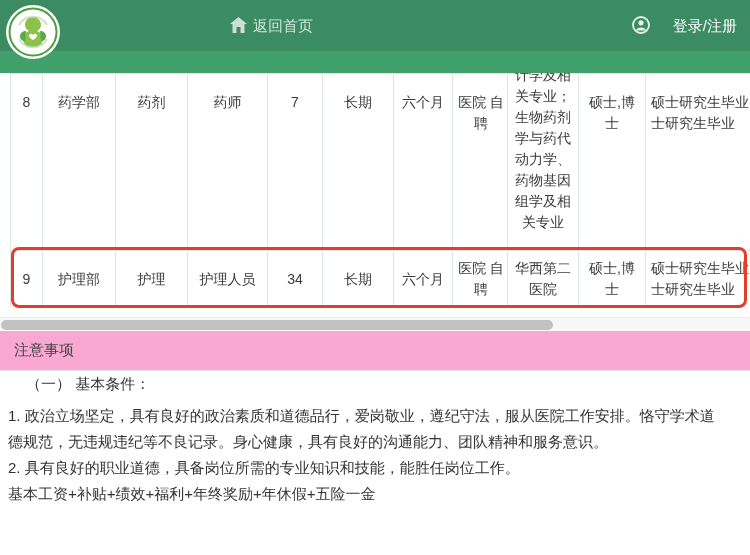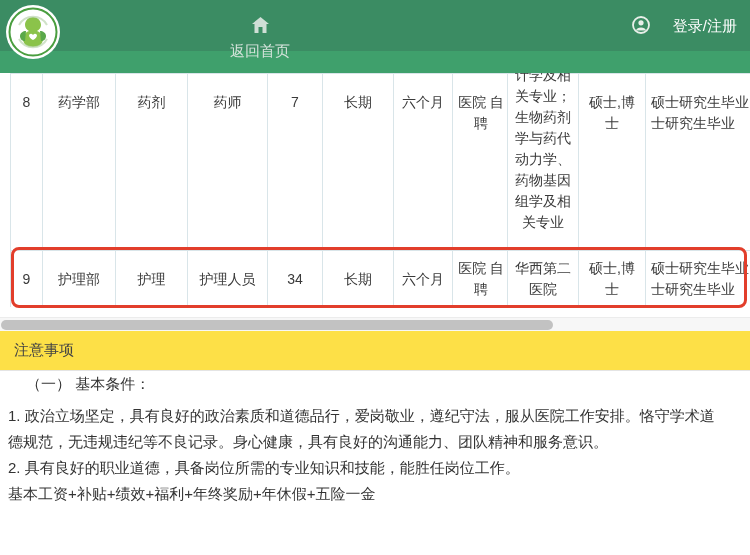--- a/index.html
+++ b/index.html
@@ -6,21 +6,21 @@
   html,body { background:#fff; }
   .canvas {
     position:relative; width:750px; height:555px; overflow:hidden;
     background:#fff; font-family:"Liberation Sans", sans-serif; color:#333;
   }
   
   .navbar { position:absolute; left:0; top:0; width:750px; height:51px; background:#3b8c63; }
   .sliver { position:absolute; left:0; top:51px; width:750px; height:22px; background:#3fa06c; }
   .logo { position:absolute; left:6px; top:5px; width:54px; height:54px; z-index:6; }
   .nav-title { position:absolute; left:58px; top:13px; font-size:23px; font-weight:bold; color:#fff; letter-spacing:2px; z-index:5; }
-  .home-link { position:absolute; left:230px; top:17px; display:flex; align-items:center; gap:6px; color:#d5e3db; font-size:15px; z-index:5; cursor:pointer;flex-direction:column; }
+  .home-link { position:absolute; left:230px; top:17px; display:flex; align-items:center; gap:6px; color:#d5e3db; font-size:15px; z-index:5; cursor:pointer; }
   .login-link { position:absolute; right:13px; top:16px; display:flex; align-items:center; gap:23px; color:#fff; font-size:15px; z-index:5; cursor:pointer; }
   
   .table-wrap { position:absolute; left:10px; top:73px; width:740px; height:234px; overflow:hidden; }
   table { border-collapse:collapse; table-layout:fixed; width:770px; }
   td { border:1px solid #d9e5e9; font-size:14px; color:#3a3a3a; text-align:center; line-height:21px; vertical-align:top; padding:0 2px; word-break:break-all; }
   tr.r8 td { height:177px; padding-top:18px; }
   tr.r9 td { height:57px; vertical-align:middle; padding-top:0; }
   td.left { text-align:left; padding-left:5px; }
   .clipbox { height:183px; overflow:hidden; margin-top:-24px; }
   .clipbox .inner { margin-top:-6px; display:inline-block; width:58px; text-align:center; }
@@ -28,21 +28,21 @@
   .hire { display:inline-block; width:52px;font-family:Liberation Serif, serif; }
   .deg { display:inline-block; width:52px; }
   .edu { display:inline-block; width:120px; text-align:left; }
   
   .highlight { position:absolute; left:11px; top:247px; width:736px; height:61px;
     border:3px solid #e23e2b; border-radius:8px; pointer-events:none; z-index:4; }
   
   .hscroll { position:absolute; left:0; top:317px; width:750px; height:14px; background:#f7f7f7; border-top:1px solid #ececec; }
   .hthumb { position:absolute; left:1px; top:2px; width:552px; height:10px; background:#c2c2c2; border-radius:5px; }
   
-  .notice-bar { position:absolute; left:0; top:331px; width:750px; height:40px; background:#fde047; border-bottom:1px solid #e4e4e4; }
+  .notice-bar { position:absolute; left:0; top:331px; width:750px; height:40px; background:#f9a8d4; border-bottom:1px solid #e4e4e4; }
   .notice-bar span { display:inline-block; margin:10px 0 0 14px; font-size:15px; color:#444; }
   .notice-body { position:absolute; left:0; top:371px; width:750px; height:184px; background:#fff;
     font-size:15px; line-height:26px; color:#333; padding:0 26px 0 8px; }
   .sec-title { padding-left:18px; }
   .sec1-items { margin-top:6px; }
   .sec2 { margin-top:15px; }
 </style>
 </head>
 <body>
 

